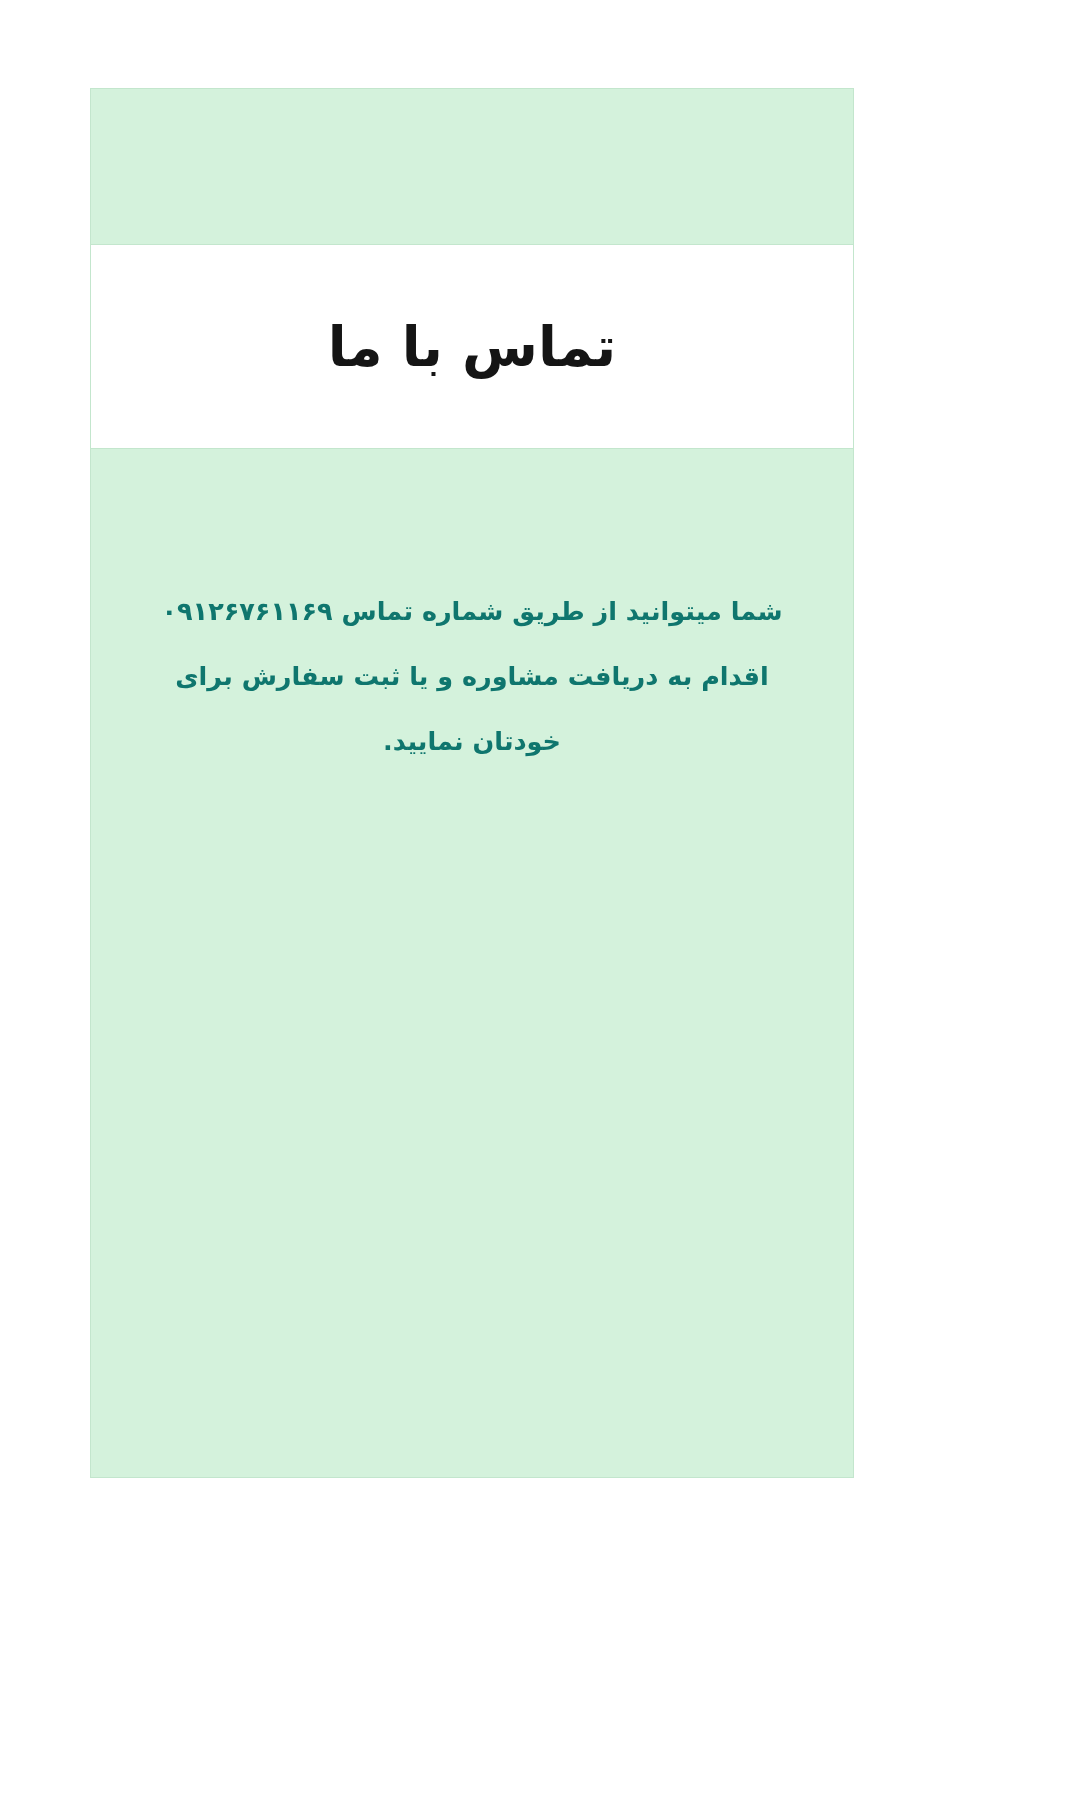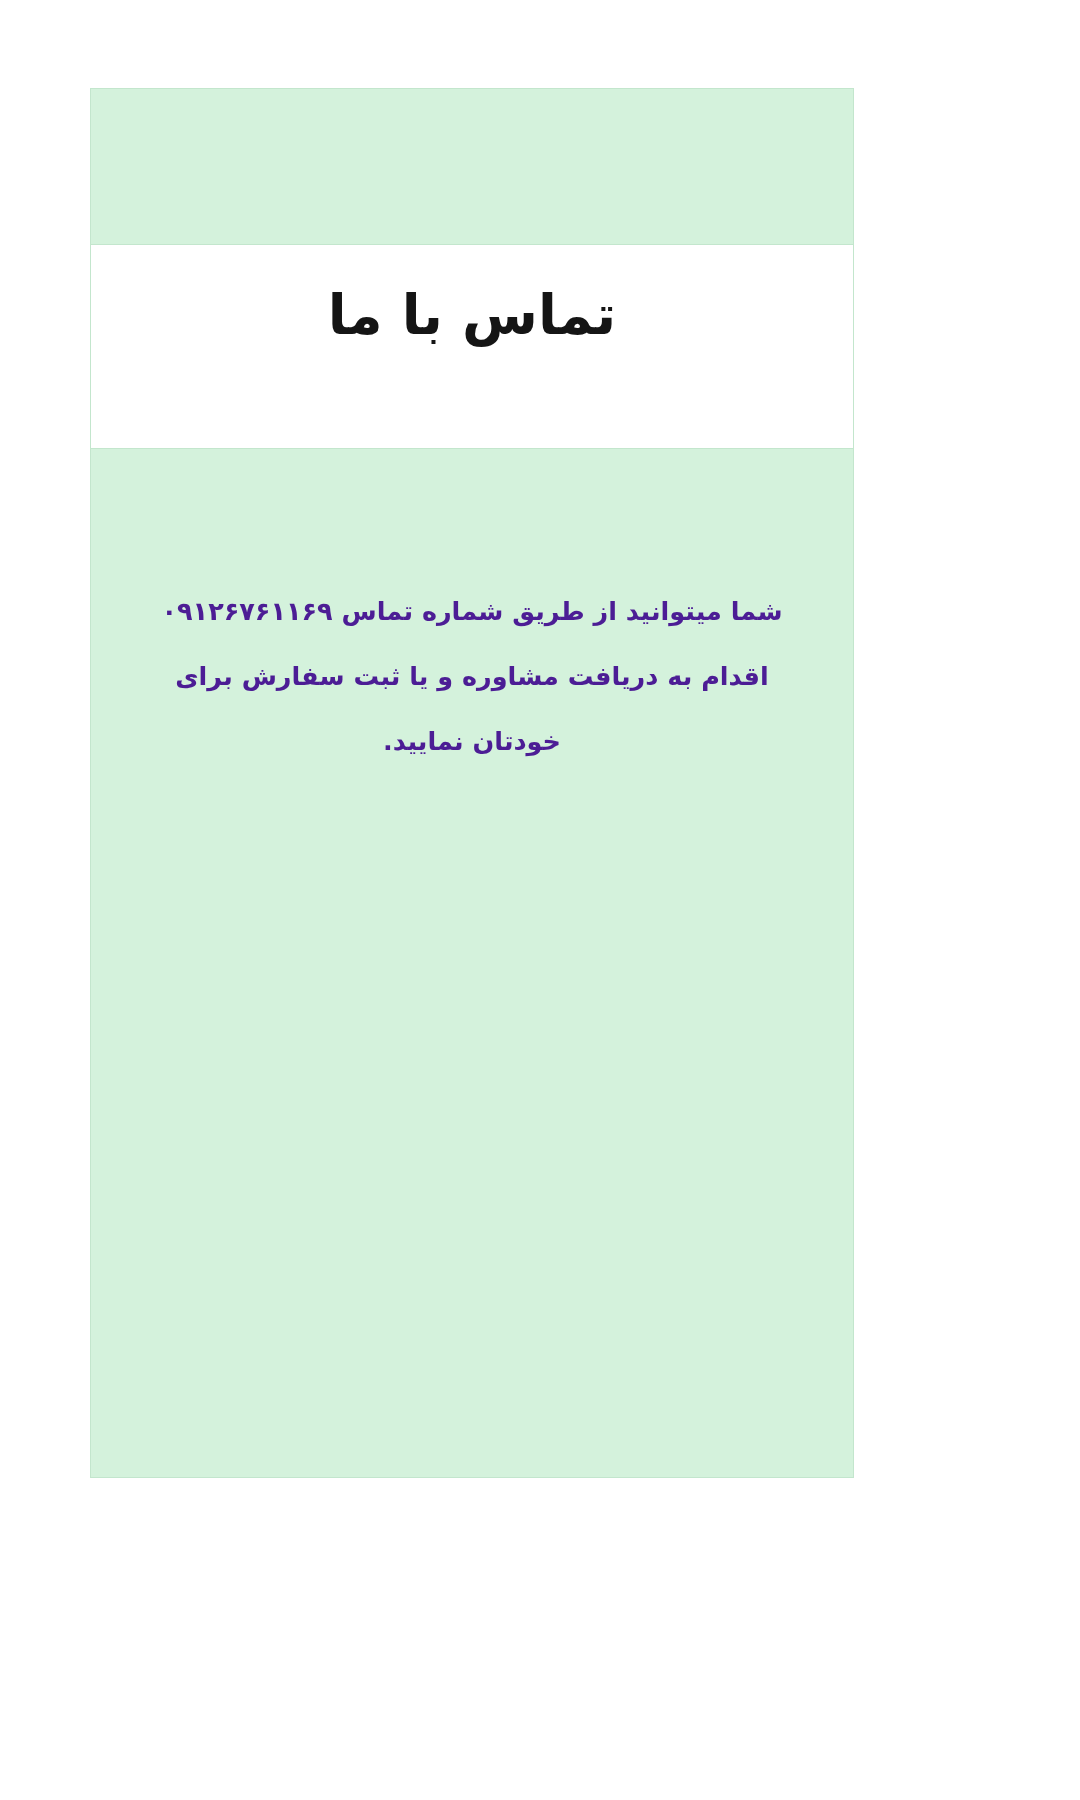--- a/index.html
+++ b/index.html
@@ -38,21 +38,21 @@
     flex: 0 0 auto;
   }
 
   .title-bar {
     flex: 0 0 auto;
     height: 205px;
     background: #ffffff;
     border-top: 1px solid #c3e6cd;
     border-bottom: 1px solid #c3e6cd;
     display: flex;
-    align-items: flex-start;
+    align-items: center;
     justify-content: center;
     box-sizing: border-box;
   }
 
   .page-title {
     font-size: 55px;
     font-weight: 700;
     color: #151515;
     line-height: 1.2;
     direction: rtl;
@@ -66,21 +66,21 @@
     padding: 130px 60px 0 60px;
     box-sizing: border-box;
   }
 
   .body-text {
     direction: rtl;
     text-align: center;
     font-size: 25.5px;
     font-weight: 600;
     line-height: 2.55;
-    color: #4c1d95;
+    color: #0f766e;
     max-width: 660px;
     margin: 0 auto;
   }
 </style>
 </head>
 <body>
 
 <div class="page">
   <div class="card">
 

